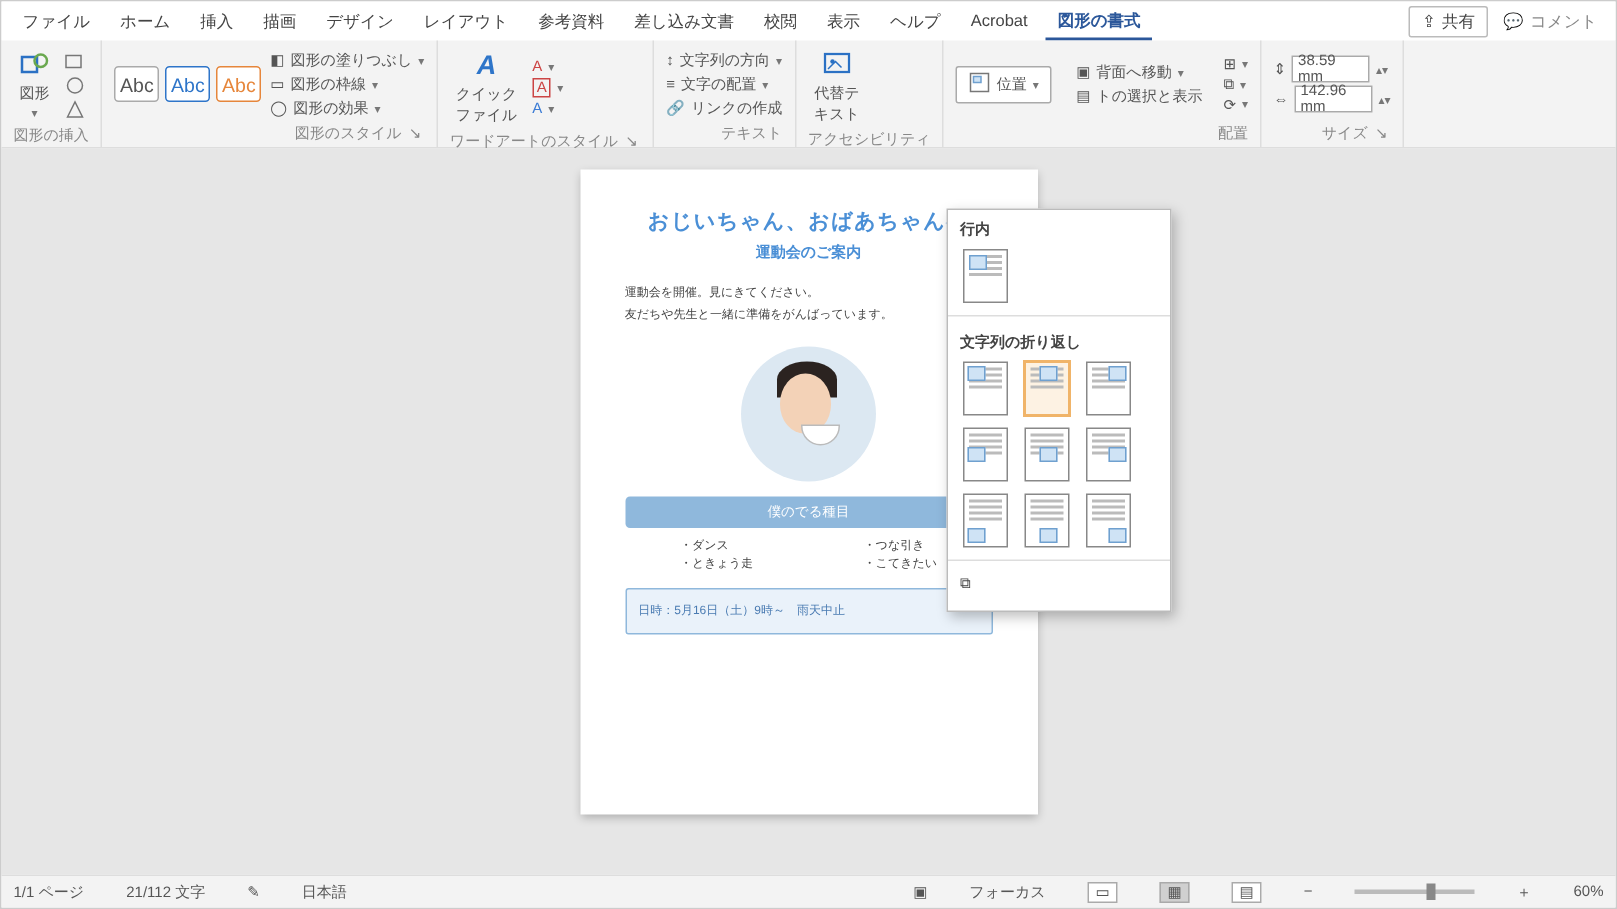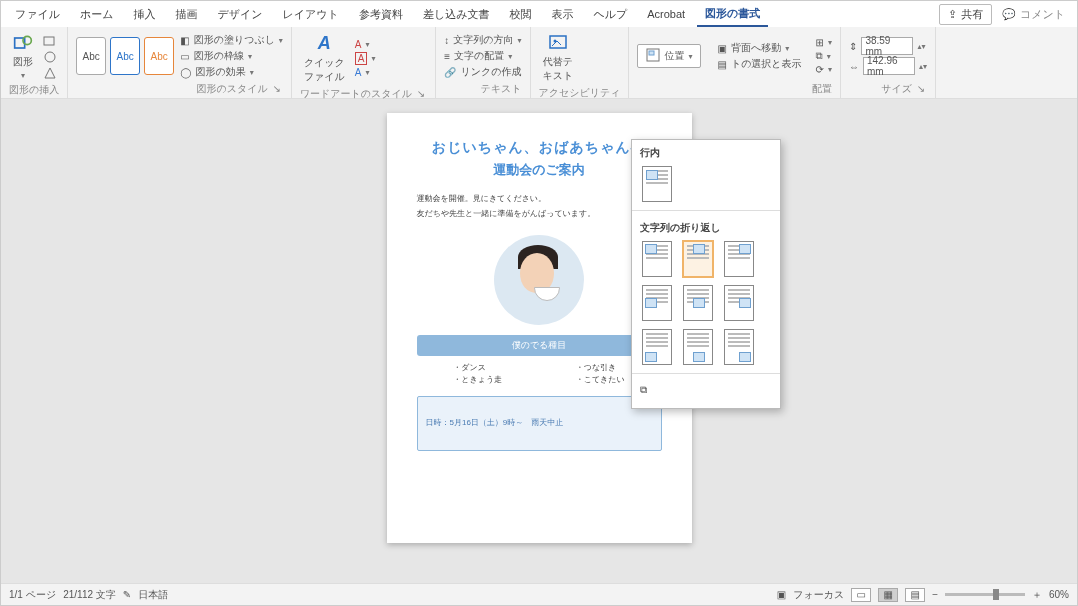--- a/index.html
+++ b/index.html
@@ -13,56 +13,56 @@
 .comment-btn{display:flex;align-items:center;gap:4px;padding:2px 6px;color:#888}
 .ribbon{display:flex;align-items:stretch;height:72px;background:#f3f3f3;border-bottom:1px solid #ddd;font-size:10px;color:#555}
 .group{display:flex;flex-direction:column;border-right:1px solid #ddd;padding:4px 8px 2px}
 .group .body{flex:1;display:flex;align-items:center;gap:6px}
 .group .label{text-align:right;font-size:10px;color:#888;padding-top:1px}
 .big-btn{display:flex;flex-direction:column;align-items:center;gap:2px;padding:2px 4px}
 .ico{width:20px;height:20px;display:flex;align-items:center;justify-content:center}
 .shape-ico svg{width:20px;height:20px}
 .mini{width:14px;height:14px}
 .abc-set{display:flex;gap:4px}
-.abc{width:30px;height:38px;border:1px solid #aaa;border-radius:3px;display:flex;align-items:center;justify-content:center;font-size:10px;background:#fff}
+.abc{width:30px;height:24px;border:1px solid #aaa;border-radius:3px;display:flex;align-items:center;justify-content:center;font-size:13px;background:#fff}
 .abc.blue{border-color:#2e75c9;color:#2e75c9}
 .abc.orange{border-color:#e6863b;color:#e6863b}
 .stack{display:flex;flex-direction:column;gap:2px;font-size:10px;color:#555}
 .stack .row{display:flex;align-items:center;gap:4px;white-space:nowrap}
 .caret{font-size:8px;color:#777}
 .wa-big{display:flex;flex-direction:column;align-items:center}
 .wa-big .A{font-size:18px;font-weight:bold;color:#2e75c9;font-style:italic}
 .pos-btn{display:flex;align-items:center;gap:4px;border:1px solid #aaa;background:#fff;padding:3px 8px;border-radius:2px}
 .size-row{display:flex;align-items:center;gap:4px}
 .size-row .box{border:1px solid #aaa;background:#fff;width:52px;height:18px;display:flex;align-items:center;justify-content:flex-end;padding:0 3px;font-size:10px}
 .dlg{font-size:10px;color:#888;align-self:flex-end;padding:0 2px}
 .canvas{flex:1;background:#e6e6e6;display:flex;justify-content:center;overflow:hidden;position:relative}
 .page{width:305px;height:430px;background:#fff;margin-top:14px;box-shadow:0 2px 6px rgba(0,0,0,.25);padding:26px 30px;font-size:9px;color:#444;position:relative}
 .page h1{text-align:center;color:#4a8fd6;font-size:14px;font-weight:600;letter-spacing:1px}
-.page h2{text-align:center;color:#4a8fd6;font-size:13px;margin-top:4px}
+.page h2{text-align:center;color:#4a8fd6;font-size:10px;margin-top:4px}
 .page .p1{margin-top:14px;font-size:8px}
 .page .p2{margin-top:4px;font-size:8px}
 .photo{width:90px;height:90px;border-radius:50%;margin:16px auto 10px;overflow:hidden;background:#dce8f2;position:relative}
 .photo .face{position:absolute;left:26px;top:18px;width:34px;height:40px;border-radius:50% 50% 48% 48%;background:#f3d2b7}
 .photo .hair{position:absolute;left:24px;top:10px;width:40px;height:24px;border-radius:50% 50% 0 0;background:#2b2320}
 .photo .bowl{position:absolute;left:40px;top:52px;width:26px;height:14px;border-radius:0 0 14px 14px;background:#fff;border:1px solid #bbb}
 .band{background:#8fb8dc;color:#fff;text-align:center;padding:4px 0;font-size:9px;border-radius:3px}
 .two-col{display:flex;justify-content:space-around;margin-top:6px;font-size:8px}
 .two-col div{line-height:1.5}
-.info{border:1px solid #8fb8dc;background:#eaf2fa;color:#4a7bb2;padding:20px 8px;font-size:8px;margin-top:10px;border-radius:2px;line-height:1.6}
+.info{border:1px solid #8fb8dc;background:#eaf2fa;color:#4a7bb2;padding:8px 8px;font-size:8px;margin-top:10px;border-radius:2px;line-height:1.6}
 .dropdown{position:absolute;left:630px;top:40px;width:150px;background:#fff;border:1px solid #bbb;box-shadow:2px 3px 8px rgba(0,0,0,.25);font-size:10px;color:#444;padding-bottom:6px;z-index:50}
 .dropdown .sec-label{padding:6px 8px 2px;font-weight:600;font-size:10px}
 .dropdown .thumb{width:30px;height:36px;border:1px solid #888;background:#fff;margin:4px;display:inline-flex;flex-direction:column;padding:3px;gap:2px;position:relative}
 .dropdown .thumb .ln{height:2px;background:#bbb}
 .dropdown .thumb .pic{position:absolute;width:12px;height:10px;background:#cfe3f5;border:1px solid #6fa0cf}
 .dropdown hr{border:none;border-top:1px solid #ddd;margin:4px 0}
 .dropdown .grid{padding:0 6px;line-height:0}
 .dropdown .thumb.sel{outline:2px solid #f0b469;outline-offset:-1px;background:#fdf2e3}
 .dropdown .more{display:flex;align-items:center;gap:6px;padding:6px 8px;font-size:10px}
-.statusbar{height:22px;background:#f3f3f3;border-top:1px solid #ddd;display:flex;align-items:center;font-size:10px;color:#555;padding:0 8px;gap:7px}
+.statusbar{height:22px;background:#f3f3f3;border-top:1px solid #ddd;display:flex;align-items:center;font-size:10px;color:#555;padding:0 8px;gap:28px}
 .statusbar .spacer{flex:1}
 .statusbar .vbtn{width:20px;height:14px;border:1px solid #aaa;background:#fff;display:flex;align-items:center;justify-content:center}
 .statusbar .vbtn.act{background:#d0d0d0}
 .zoom-slider{width:80px;height:3px;background:#bbb;position:relative}
 .zoom-slider .knob{position:absolute;left:48px;top:-4px;width:6px;height:11px;background:#888}
 </style>
 </head>
 <body>
 
 <div class="app">

